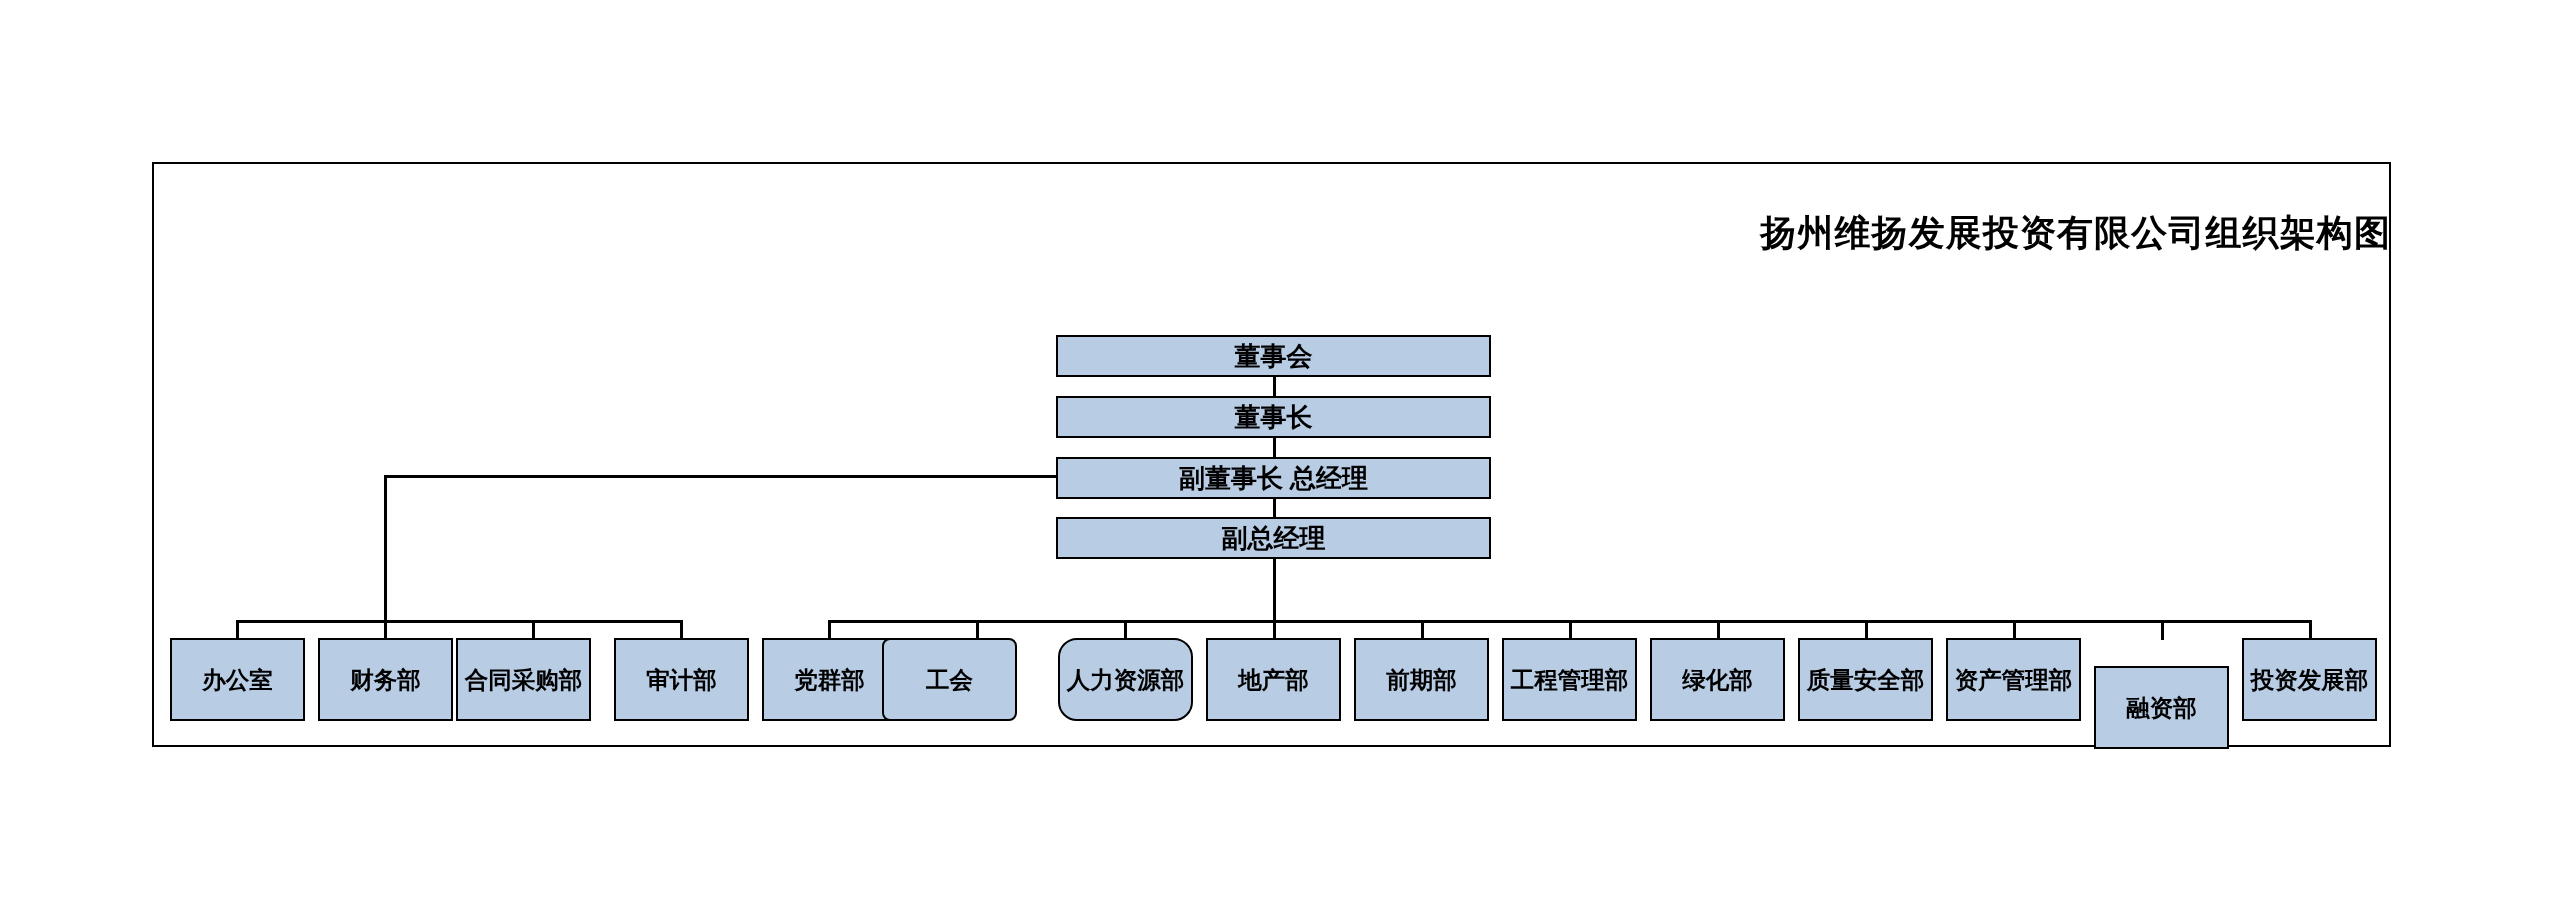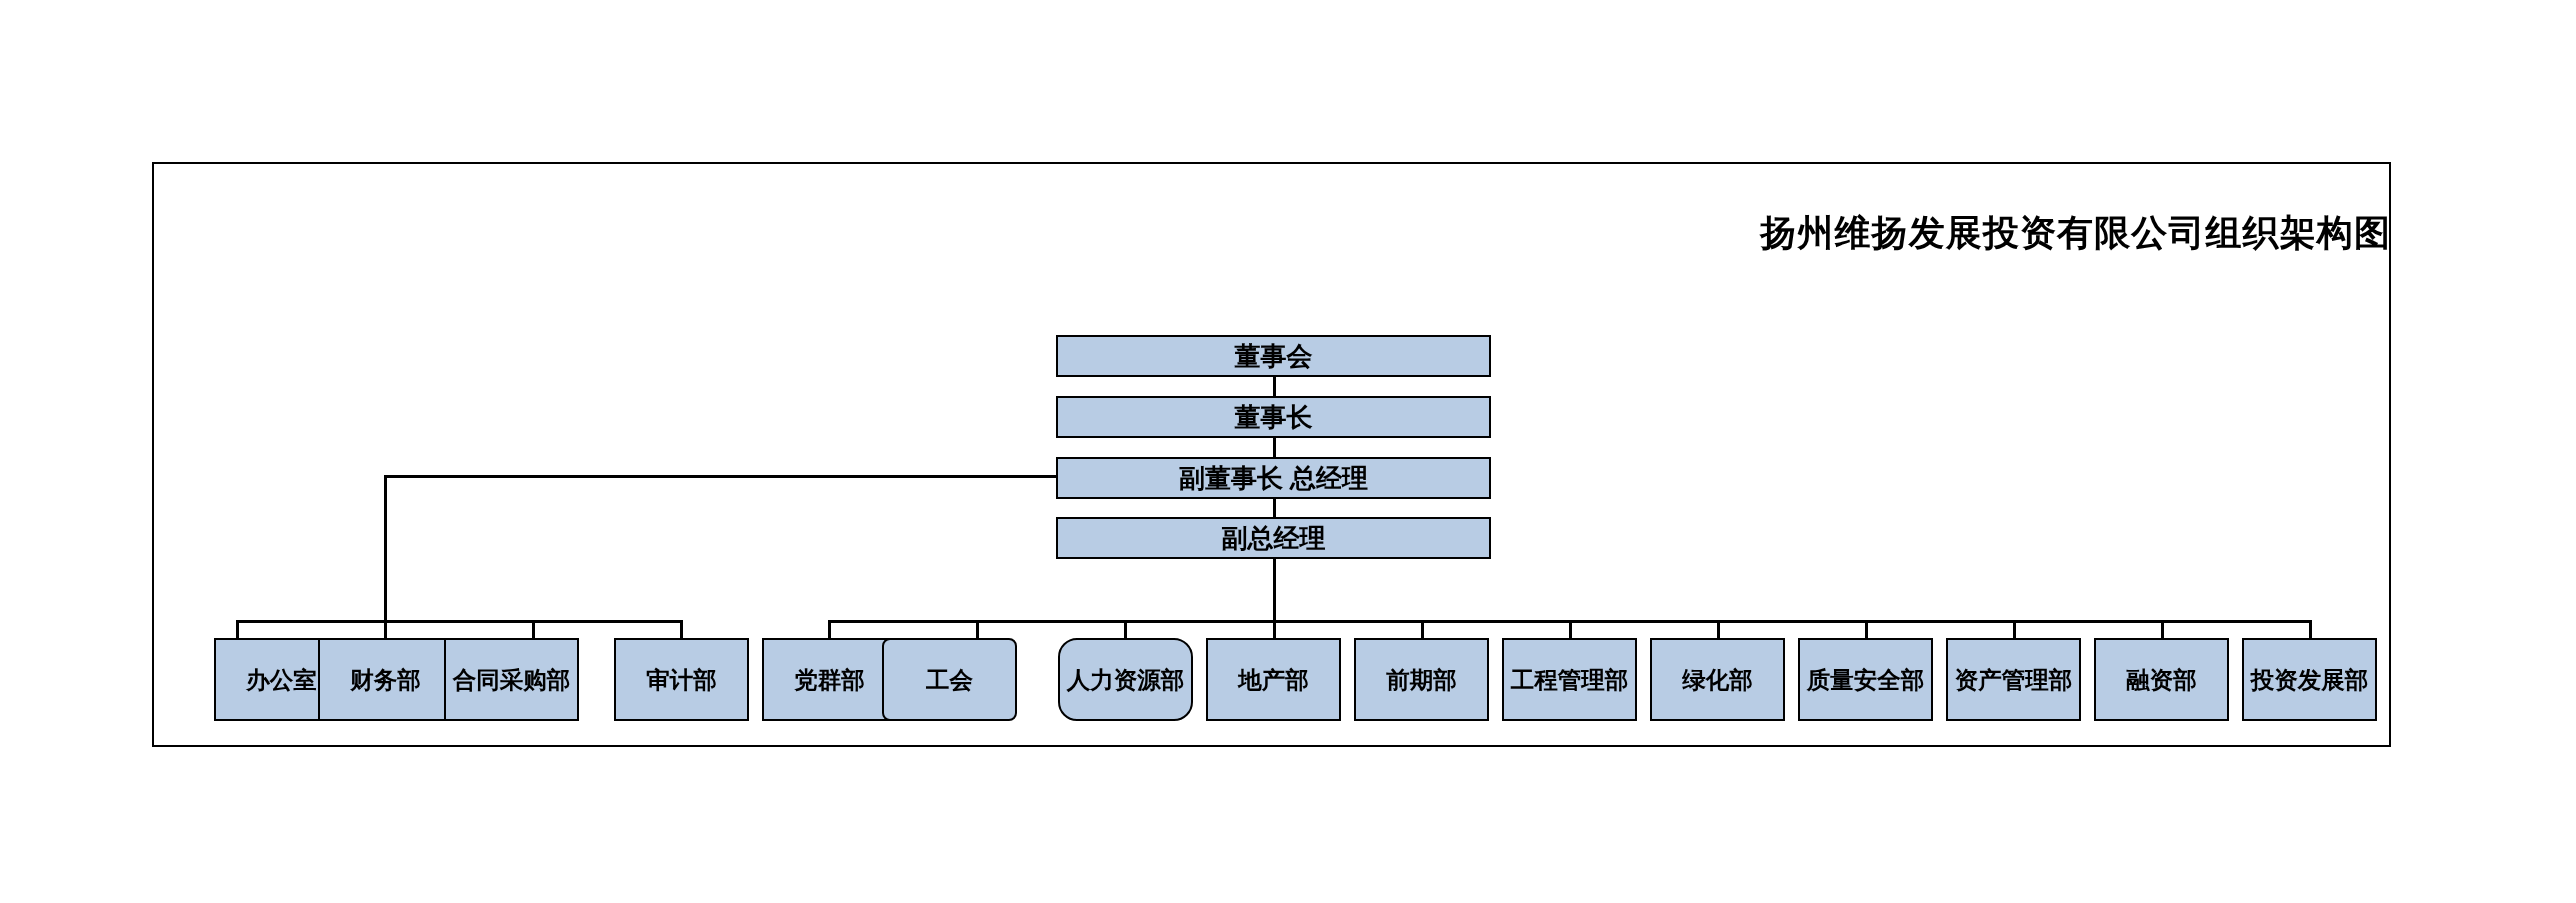--- a/index.html
+++ b/index.html
@@ -84,43 +84,43 @@
 
   <div class="cline" style="left:1273px;top:559px;width:2.9px;height:80px"></div>
 
   <div class="cline" style="left:384px;top:475px;width:672px;height:2.9px"></div>
   <div class="cline" style="left:384px;top:475px;width:2.9px;height:164px"></div>
 
   <div id="dept-layer">
       <div class="cline" style="left: 236px; top: 620px; width: 447px; height: 2.9px;"></div>
       <div class="cline" style="left: 828px; top: 620px; width: 1483px; height: 2.9px;"></div>
       <div class="cline" style="left: 236px; top: 620px; width: 2.9px; height: 19.5px;"></div>
-      <div class="node dept-node" style="left: 170px; margin-left: 44px;">办公室</div>
+      <div class="node dept-node" style="left: 170px;">办公室</div>
       <div class="node dept-node" style="left: 318px;">财务部</div>
       <div class="cline" style="left: 532px; top: 620px; width: 2.9px; height: 19.5px;"></div>
-      <div class="node dept-node" style="left: 444px;">合同采购部</div>
+      <div class="node dept-node" style="left: 456px;">合同采购部</div>
       <div class="cline" style="left: 680px; top: 620px; width: 2.9px; height: 19.5px;"></div>
       <div class="node dept-node" style="left: 614px;">审计部</div>
       <div class="cline" style="left: 828px; top: 620px; width: 2.9px; height: 19.5px;"></div>
       <div class="node dept-node" style="left: 762px;">党群部</div>
       <div class="cline" style="left: 976px; top: 620px; width: 2.9px; height: 19.5px;"></div>
       <div class="node dept-node" style="left: 882px; border-radius: 8px;">工会</div>
       <div class="cline" style="left: 1124px; top: 620px; width: 2.9px; height: 19.5px;"></div>
       <div class="node dept-node" style="left: 1058px; border-radius: 19px;">人力资源部</div>
       <div class="node dept-node" style="left: 1206px;">地产部</div>
       <div class="cline" style="left: 1421px; top: 620px; width: 2.9px; height: 19.5px;"></div>
       <div class="node dept-node" style="left: 1354px;">前期部</div>
       <div class="cline" style="left: 1569px; top: 620px; width: 2.9px; height: 19.5px;"></div>
       <div class="node dept-node" style="left: 1502px;">工程管理部</div>
       <div class="cline" style="left: 1717px; top: 620px; width: 2.9px; height: 19.5px;"></div>
       <div class="node dept-node" style="left: 1650px;">绿化部</div>
       <div class="cline" style="left: 1865px; top: 620px; width: 2.9px; height: 19.5px;"></div>
       <div class="node dept-node" style="left: 1798px;">质量安全部</div>
       <div class="cline" style="left: 2013px; top: 620px; width: 2.9px; height: 19.5px;"></div>
       <div class="node dept-node" style="left: 1946px;">资产管理部</div>
       <div class="cline" style="left: 2161px; top: 620px; width: 2.9px; height: 19.5px;"></div>
-      <div class="node dept-node" style="left: 2094px;">融资部</div>
+      <div class="node dept-node" style="left: 2094px; margin-top: 28px;">融资部</div>
       <div class="cline" style="left: 2309px; top: 620px; width: 2.9px; height: 19.5px;"></div>
       <div class="node dept-node" style="left: 2242px;">投资发展部</div>
     </div>
 
 </div>
 
 
 </body></html>

